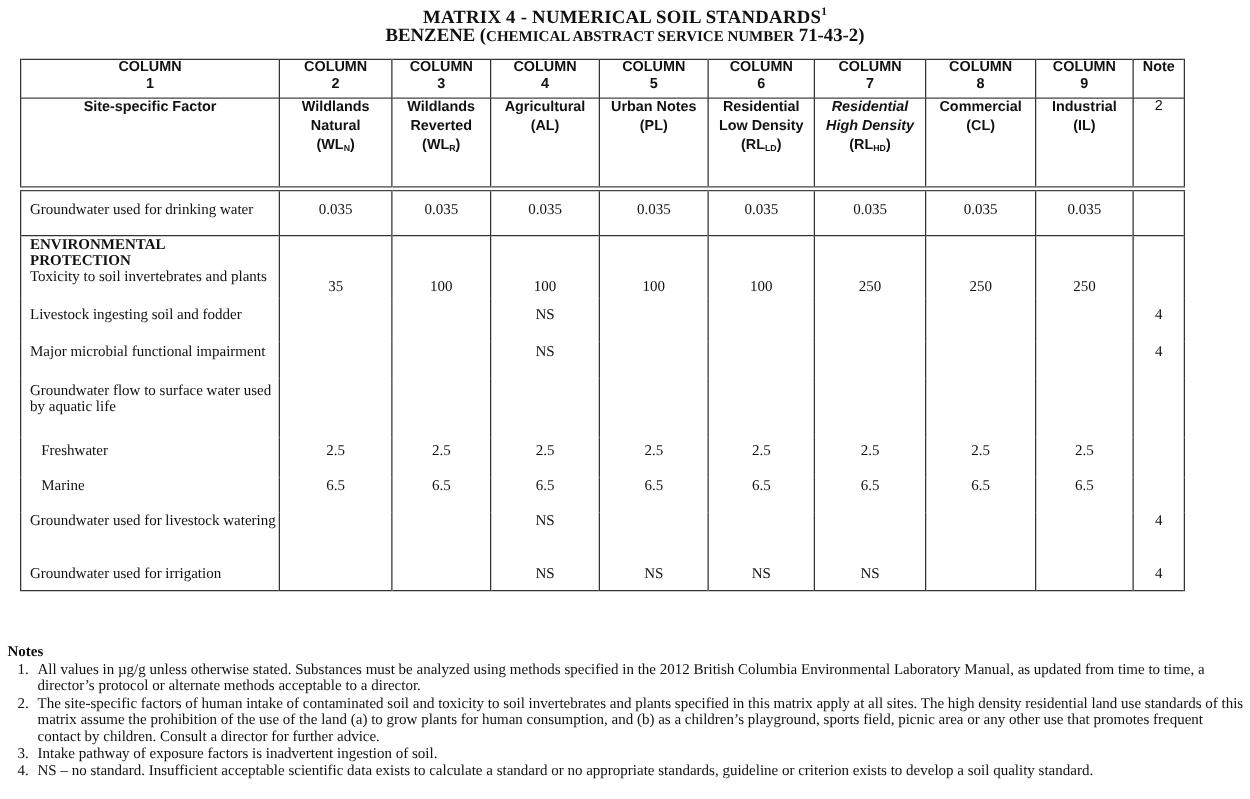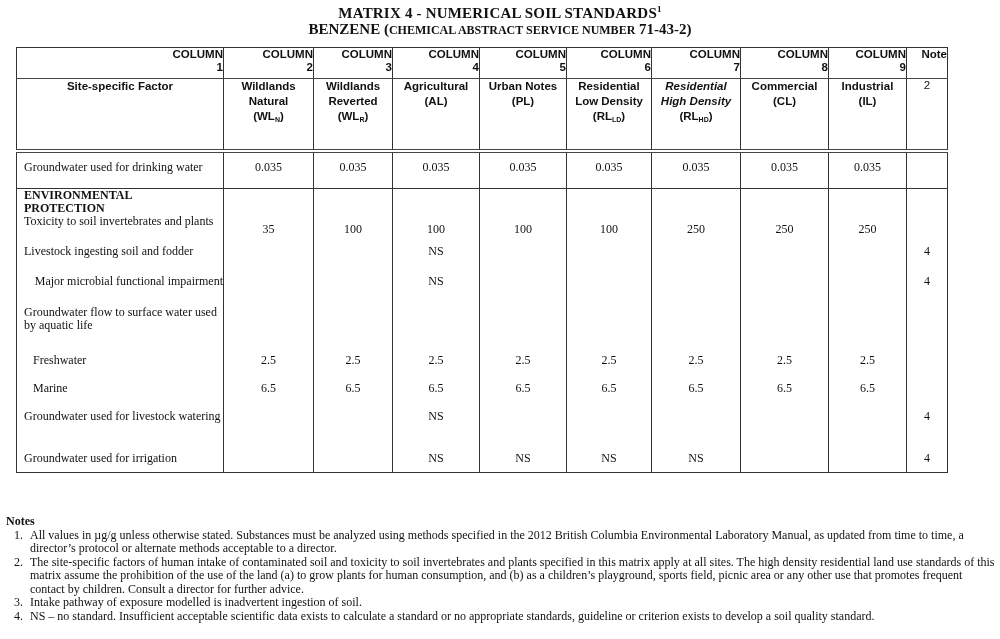--- a/index.html
+++ b/index.html
@@ -18,21 +18,21 @@
     }
     table.matrix td, table.matrix th {
       border-left: 1.5px solid #333; border-right: 1.5px solid #333;
       padding: 0; vertical-align: top;
     }
     table.matrix { border: 1.5px solid #333; }
     .hdr td {
       font-family: "Liberation Sans", sans-serif; font-weight: bold; font-size: 11.5px;
       text-align: center; line-height: 13px;
     }
-    .hdr1 td { height: 30px; border-bottom: 1.5px solid #444; padding-top: 2px; text-align: right; }
+    .hdr1 td { height: 30px; border-bottom: 1.5px solid #444; padding-top: 2px; }
     .hdr2 td { height: 70px; vertical-align: middle; border-bottom: 4px double #444; }
     .hdr2 td.note-h { font-weight: normal; }
     .hdr2 td div { line-height: 15px; }
     sub { font-size: 7px; vertical-align: -2px; }
     .body td {
       font-family: "Liberation Serif", serif; font-size: 12px; line-height: 13px;
       text-align: center;
     }
     .body td.lbl { text-align: left; padding-left: 7px; }
     .section-top td { border-top: 1.5px solid #333; }
@@ -183,21 +183,21 @@
         <td style="padding-top: 6px;"></td>
         <td style="padding-top: 6px;">NS</td>
         <td style="padding-top: 6px;"></td>
         <td style="padding-top: 6px;"></td>
         <td style="padding-top: 6px;"></td>
         <td style="padding-top: 6px;"></td>
         <td style="padding-top: 6px;"></td>
         <td style="padding-top: 6px;">4</td>
       </tr>
       <tr class="body">
-        <td class="lbl" style="height: 28px; padding-top: 2px; text-align: right;">
+        <td class="lbl" style="height: 28px; padding-top: 2px;">
           <div class="">Major microbial functional impairment</div>
         </td>
         <td style="padding-top: 2px;"></td>
         <td style="padding-top: 2px;"></td>
         <td style="padding-top: 2px;">NS</td>
         <td style="padding-top: 2px;"></td>
         <td style="padding-top: 2px;"></td>
         <td style="padding-top: 2px;"></td>
         <td style="padding-top: 2px;"></td>
         <td style="padding-top: 2px;"></td>
@@ -270,16 +270,16 @@
         <td style="padding-top: 0px;">4</td>
       </tr>
     </tbody>
 </table>
 
 <div class="notes">
   <div class="nh">Notes</div>
   <ol id="notes-list">
       <li>All values in µg/g unless otherwise stated.  Substances must be analyzed using methods specified in the 2012 British Columbia Environmental Laboratory Manual, as updated from time to time, a director’s protocol or alternate methods acceptable to a director.</li>
       <li>The site-specific factors of human intake of contaminated soil and toxicity to soil invertebrates and plants specified in this matrix apply at all sites. The high density residential land use standards of this matrix assume the prohibition of the use of the land (a) to grow plants for human consumption, and (b) as a children’s playground, sports field, picnic area or any other use that promotes frequent contact by children. Consult a director for further advice.</li>
-      <li>Intake pathway of exposure modelled is inadvertent ingestion of soil.</li>
+      <li>Intake pathway of exposure factors is inadvertent ingestion of soil.</li>
       <li>NS – no standard. Insufficient acceptable scientific data exists to calculate a standard or no appropriate standards, guideline or criterion exists to develop a soil quality standard.</li>
     </ol>
 </div>
 
 </body></html>

